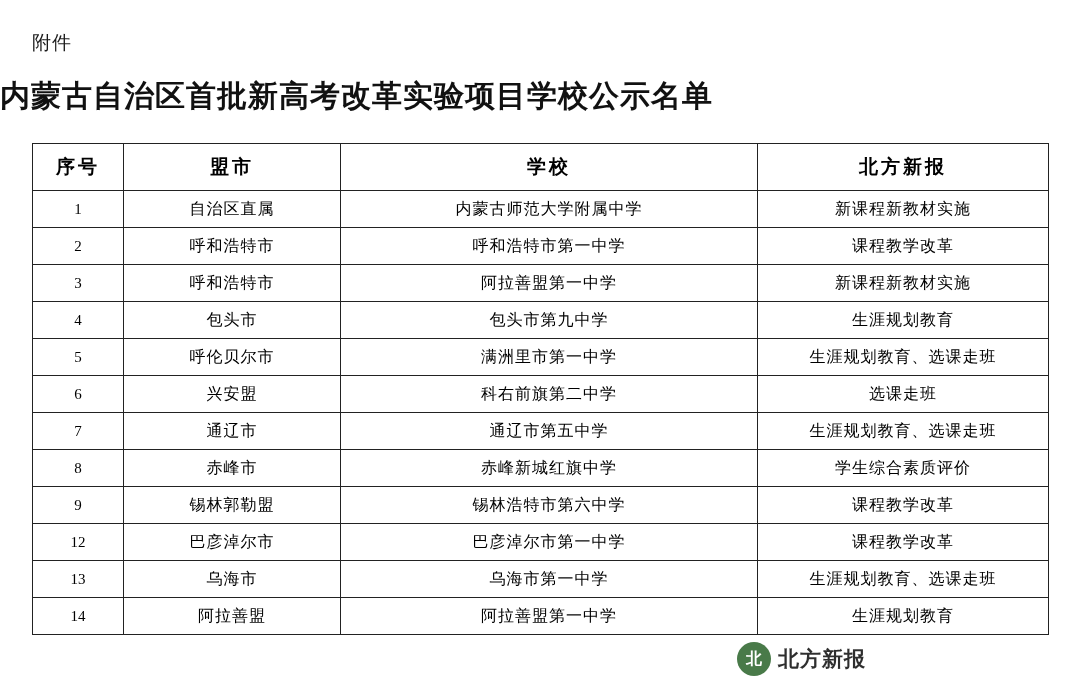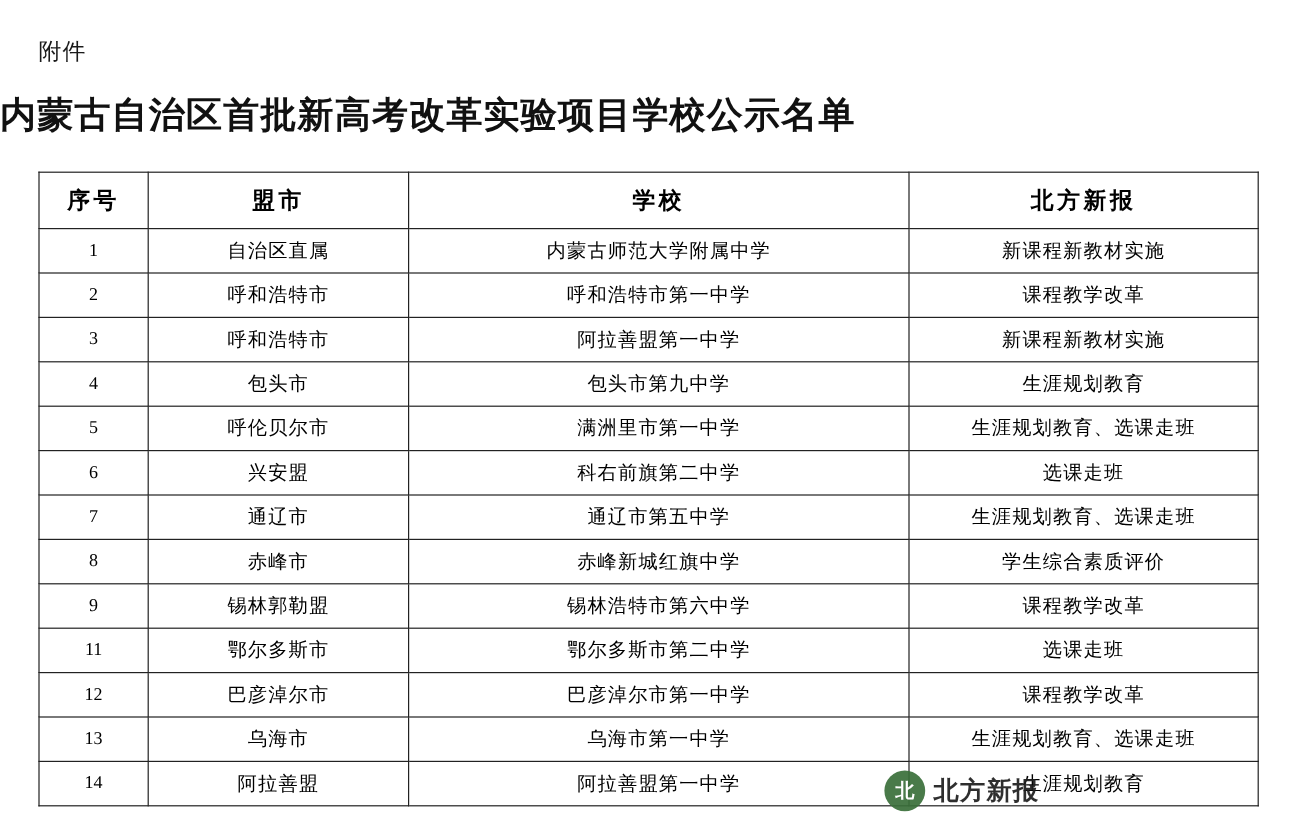--- a/index.html
+++ b/index.html
@@ -179,26 +179,20 @@
           <td>赤峰新城红旗中学</td>
           <td>学生综合素质评价</td>
         </tr>
         <tr>
           <td class="col-index">9</td>
           <td>锡林郭勒盟</td>
           <td>锡林浩特市第六中学</td>
           <td>课程教学改革</td>
         </tr>
         <tr>
-          <td class="col-index">11</td>
-          <td>鄂尔多斯市</td>
-          <td>鄂尔多斯市第二中学</td>
-          <td>选课走班</td>
-        </tr>
-        <tr>
           <td class="col-index">12</td>
           <td>巴彦淖尔市</td>
           <td>巴彦淖尔市第一中学</td>
           <td>课程教学改革</td>
         </tr>
         <tr>
           <td class="col-index">13</td>
           <td>乌海市</td>
           <td>乌海市第一中学</td>
           <td>生涯规划教育、选课走班</td>

